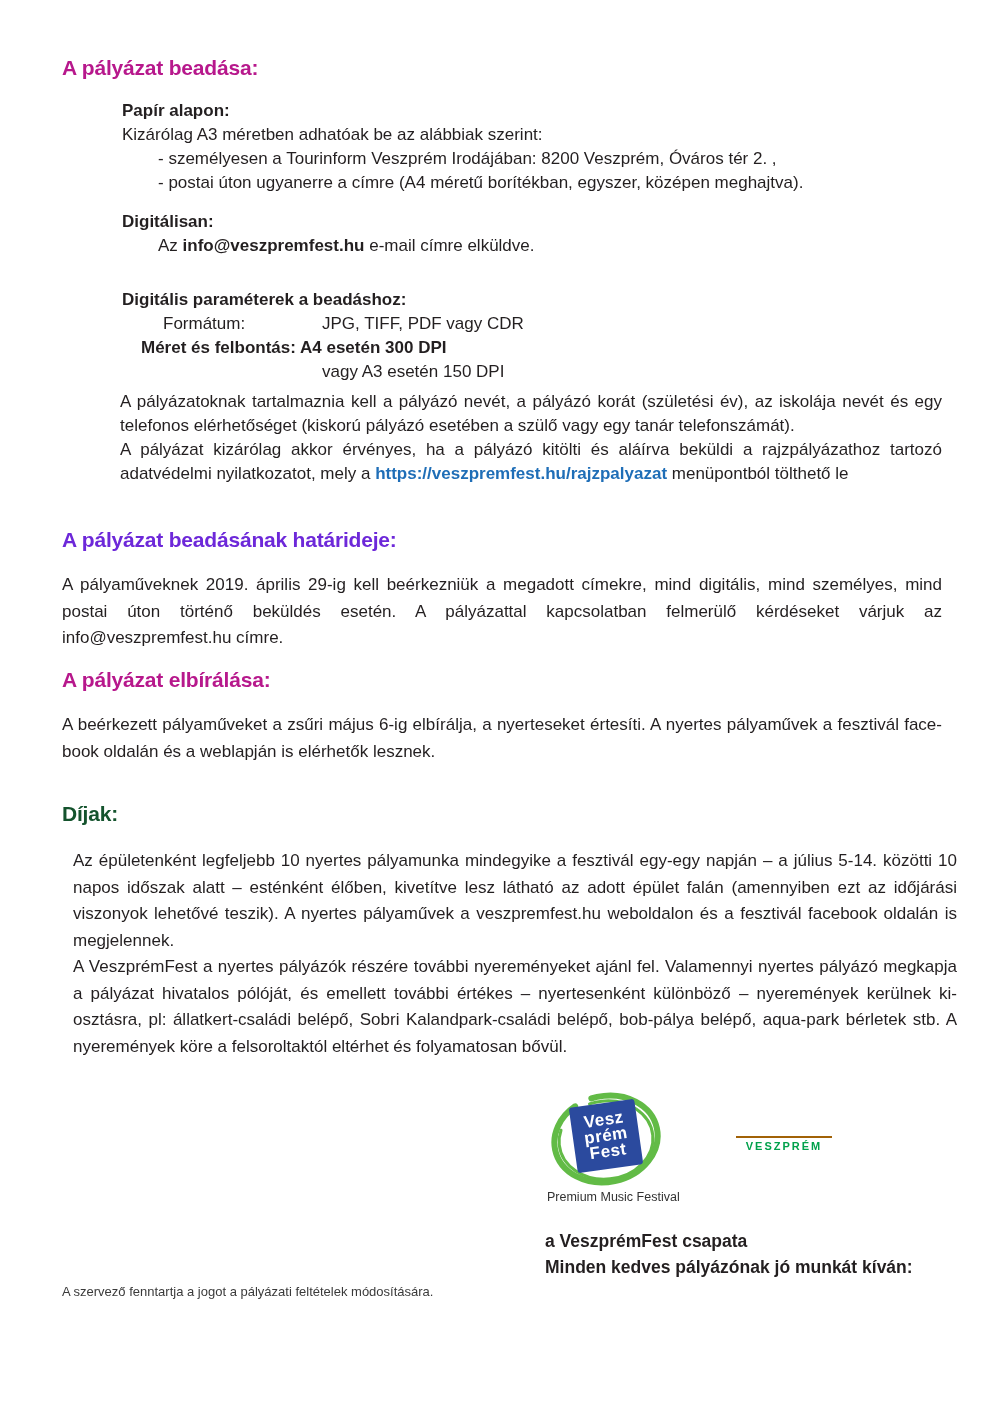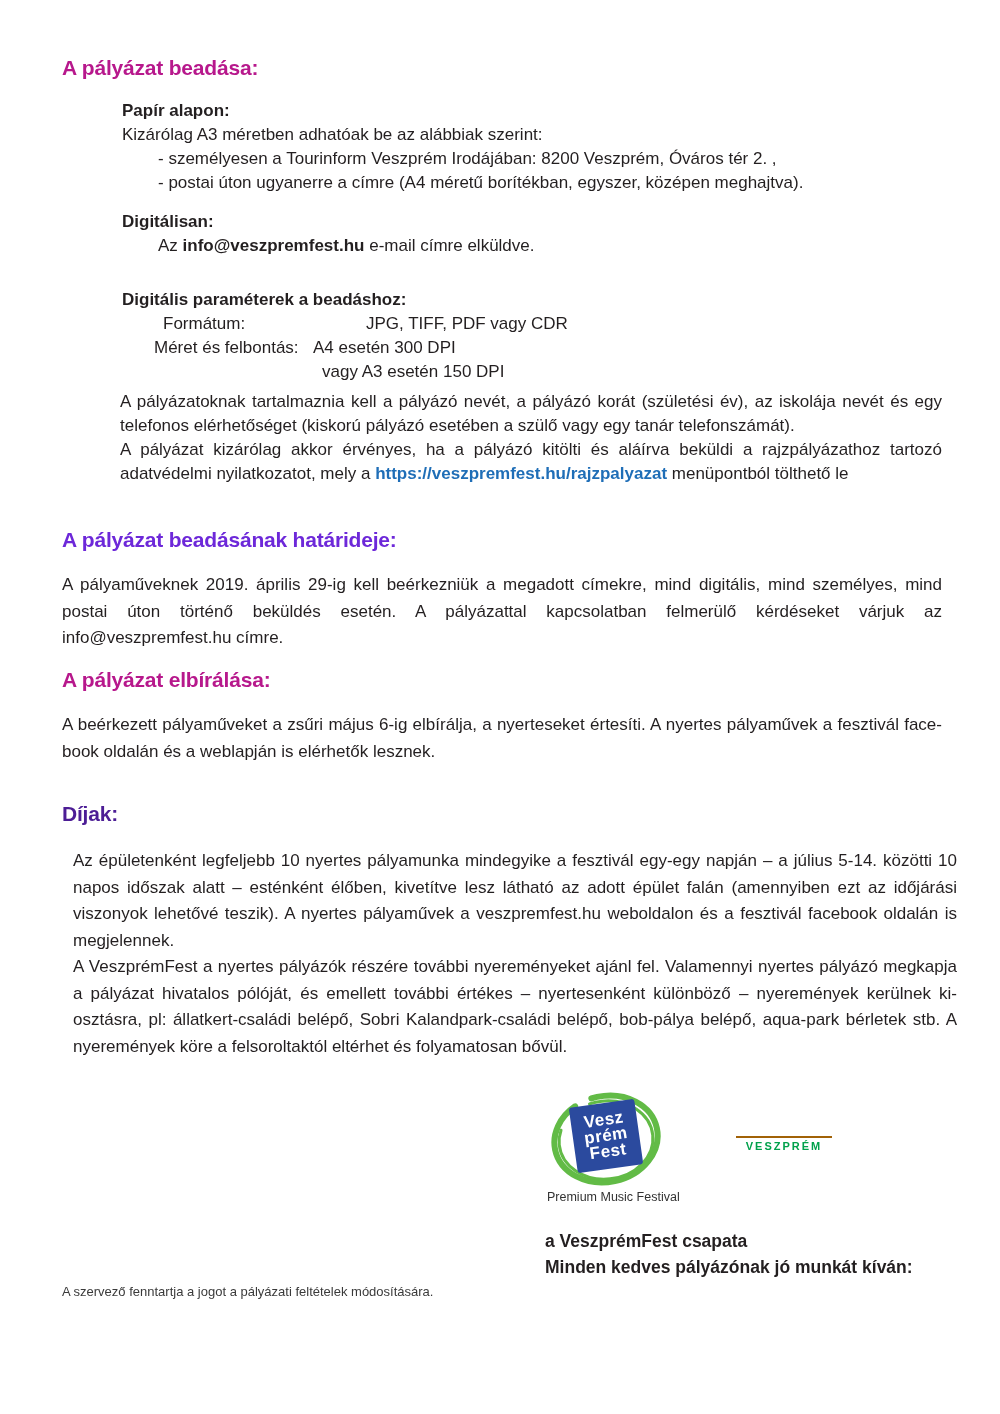--- a/index.html
+++ b/index.html
@@ -15,21 +15,21 @@
   }
   .abs { position: absolute; }
 
   .h-main {
     font-size: 21px;
     font-weight: bold;
     letter-spacing: -0.2px;
   }
   .h-magenta { color: #b7188c; }
   .h-blue   { color: #6d28d9; }
-  .h-green  { color: #4c1d95; }
+  .h-green  { color: #14532d; }
 
   .body-txt { font-size: 17px; line-height: 24px; }
   .para {
     font-size: 17px;
     line-height: 26.5px;
     text-align: justify;
   }
   .bold { font-weight: bold; }
   .indent2 { margin-left: 36px; }
 
@@ -124,25 +124,25 @@
     <div class="indent2">- postai úton ugyanerre a címre (A4 méretű borítékban, egyszer, középen meghajtva).</div>
   </div>
 
   <div class="abs body-txt" style="left:122px; top:210px; width:760px;">
     <div class="bold">Digitálisan:</div>
     <div class="indent2"><span>Az </span><span class="bold">info@veszpremfest.hu</span><span> e-mail címre elküldve.</span></div>
   </div>
 
   <div class="abs body-txt" style="left:122px; top:288px; width:760px;">
     <div class="bold">Digitális paraméterek a beadáshoz:</div>
-    <div class="param-row" style="margin-left:41px;gap:44px;">
+    <div class="param-row" style="margin-left:41px;">
       <span class="param-label">Formátum:</span>
       <span>JPG, TIFF, PDF vagy CDR</span>
     </div>
-    <div class="param-row" style="margin-left:32px;">
+    <div class="param-row" style="margin-left:19px;font-weight:bold;">
       <span class="param-label">Méret és felbontás:</span>
       <span>A4 esetén 300 DPI</span>
     </div>
     <div class="param-row" style="margin-left:41px;">
       <span class="param-label"></span>
       <span>vagy A3 esetén 150 DPI</span>
     </div>
   </div>
 
   <div class="abs para" style="left:120px; top:390px; width:822px; line-height:24px;">

